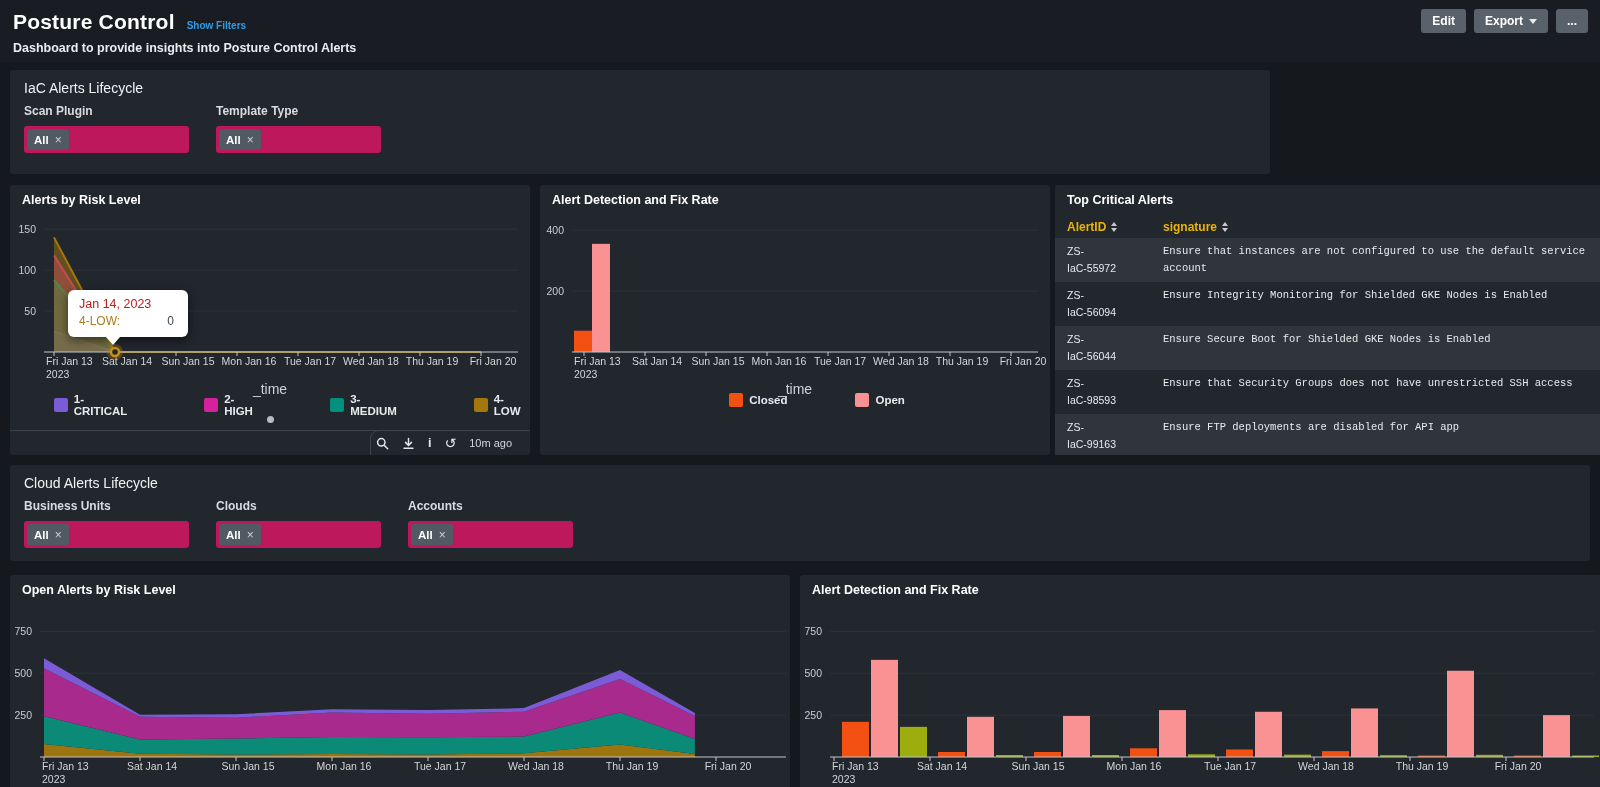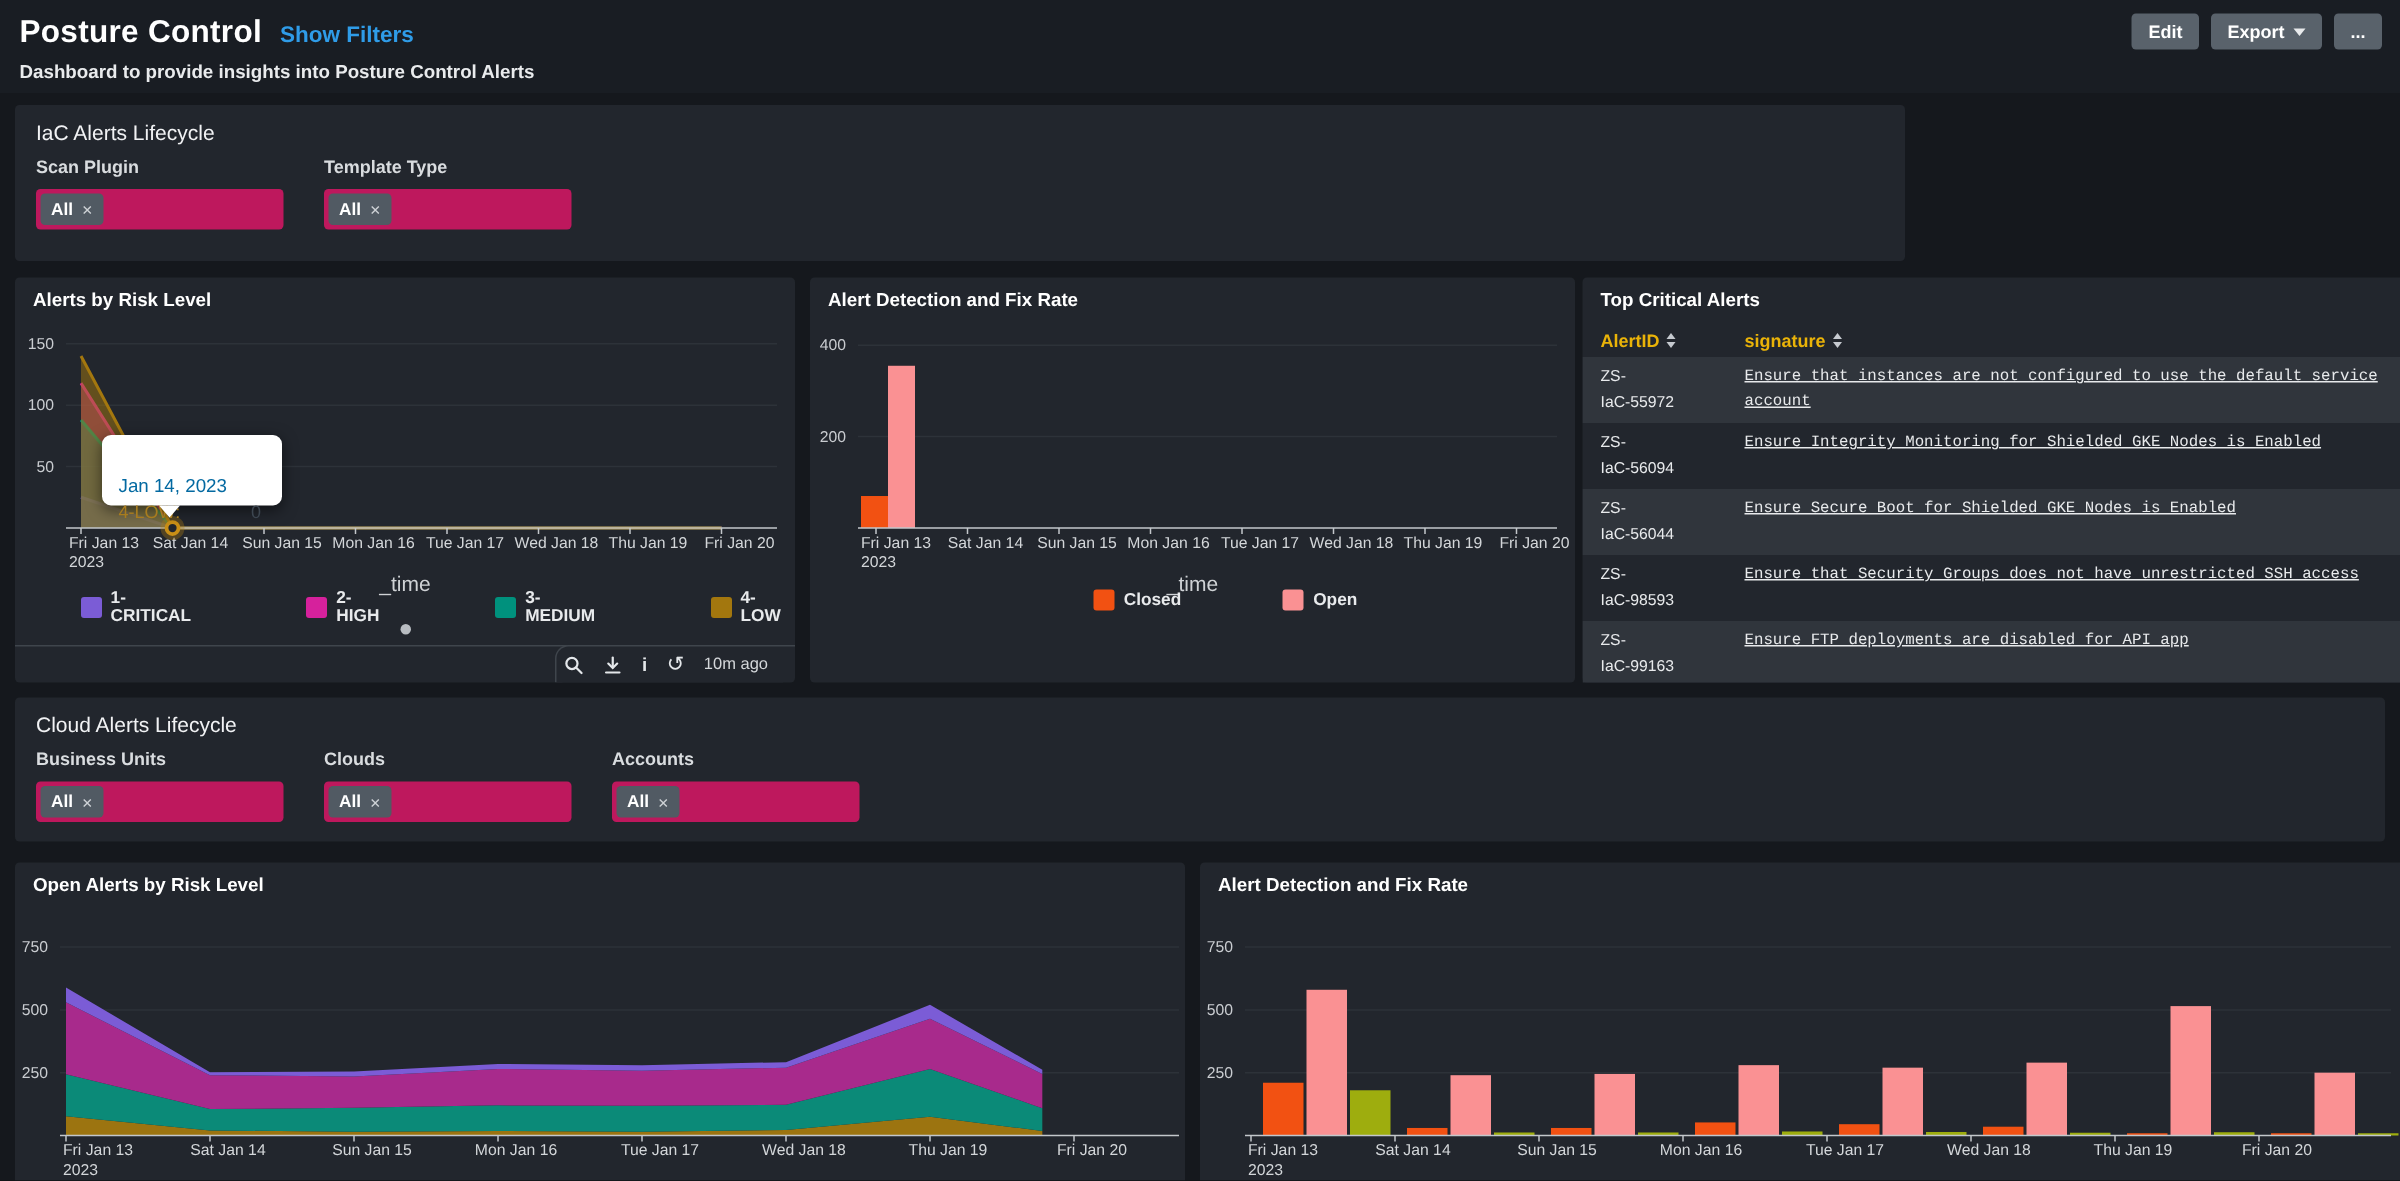--- a/index.html
+++ b/index.html
@@ -3,21 +3,21 @@
 <meta charset="utf-8">
 <style>
   html,body{margin:0;padding:0;background:#101215;}
   *{box-sizing:border-box;font-family:"Liberation Sans", sans-serif;}
   .page{position:relative;width:1600px;height:787px;overflow:hidden;background:#15181d;}
 
   
   .topbar{position:absolute;left:0;top:0;width:1600px;height:62px;background:#191d23;}
   .title-row{position:absolute;left:13px;top:10px;display:flex;align-items:baseline;gap:12px;}
   .page-title{color:#fff;font-size:21px;font-weight:bold;letter-spacing:.2px;}
-  .show-filters{color:#2f9ce8;font-size:15px;font-weight:bold;cursor:pointer;}
+  .show-filters{color:#2f9ce8;font-size:10px;font-weight:bold;cursor:pointer;}
   .subtitle{position:absolute;left:13px;top:41px;color:#e9ebed;font-size:12.5px;font-weight:600;}
   .topbar-actions{position:absolute;right:12px;top:9px;display:flex;gap:8px;}
   .btn{background:#59626b;color:#fff;font-size:12px;font-weight:600;border:none;border-radius:3px;
        height:24px;padding:0 11px;display:flex;align-items:center;gap:6px;cursor:pointer;}
   .caret{width:0;height:0;border-left:4px solid transparent;border-right:4px solid transparent;border-top:5px solid #e8eaec;display:inline-block;}
 
   
   .panel{position:absolute;background:#22262d;border-radius:3px;}
   .panel-title{position:absolute;left:12px;top:8px;color:#fff;font-size:12.5px;font-weight:bold;}
   .section-title{position:absolute;left:14px;top:10px;color:#f1f2f4;font-size:14px;font-weight:400;}
@@ -52,38 +52,38 @@
   .tb-icon svg{stroke:#e4e7ea;fill:none;stroke-width:1.6;stroke-linecap:round;}
   .tb-i{font-weight:bold;font-size:12.5px;color:#e4e7ea;}
   .tb-hist{font-family:"DejaVu Sans",sans-serif;font-size:14px;color:#e4e7ea;line-height:14px;}
   .last-run{color:#d4d7da;font-size:11px;white-space:nowrap;cursor:pointer;}
 
   
   .tooltip{position:absolute;left:58px;top:105px;width:120px;height:47px;background:#fff;border-radius:6px;
        box-shadow:0 3px 10px rgba(0,0,0,.55);z-index:5;}
   .tooltip:after{content:"";position:absolute;left:38px;bottom:-8px;width:0;height:0;
        border-left:7px solid transparent;border-right:7px solid transparent;border-top:8px solid #fff;}
-  .tt-date{color:#0369a1;font-size:12.5px;padding:7px 10px 2px 11px;margin-top:20px;}
+  .tt-date{color:#b91c1c;font-size:12.5px;padding:7px 10px 2px 11px;}
   .tt-row{display:flex;justify-content:space-between;padding:1px 14px 0 11px;font-size:12px;}
   .tt-label{color:#a87c1e;}
   .tt-value{color:#3c4650;}
 
   
   .thead{position:absolute;left:0;top:30px;width:100%;height:23px;display:grid;grid-template-columns:96px 1fr;padding:0 0 0 12px;}
   .th{color:#eab308;font-size:12px;font-weight:600;display:flex;align-items:center;gap:5px;cursor:pointer;}
   .sort{display:inline-flex;flex-direction:column;gap:2px;}
   .sort i{width:0;height:0;border-left:3.5px solid transparent;border-right:3.5px solid transparent;display:block;}
   .sort .up{border-bottom:4px solid #c6cad0;}
   .sort .dn{border-top:4px solid #c6cad0;}
   .trows{position:absolute;left:0;top:53px;width:100%;height:217px;overflow:hidden;}
   .trow{display:grid;grid-template-columns:96px 1fr;min-height:44px;padding:5px 6px 4px 12px;cursor:pointer;}
   .trow.stripe{background:#30353c;}
   .tid,.tsig{font-family:"Liberation Mono",monospace;font-size:10.5px;color:#e8eaec;line-height:17px;}
   .tid span{display:block;}
-  .tsig{max-width:430px;word-wrap:break-word;text-decoration:underline;}
+  .tsig{max-width:430px;word-wrap:break-word;}
 </style>
 </head>
 <body>
 
 <div class="page">
 
   <div class="topbar">
     <div class="title-row">
       <span class="page-title">Posture Control</span>
       <span class="show-filters">Show Filters</span>

